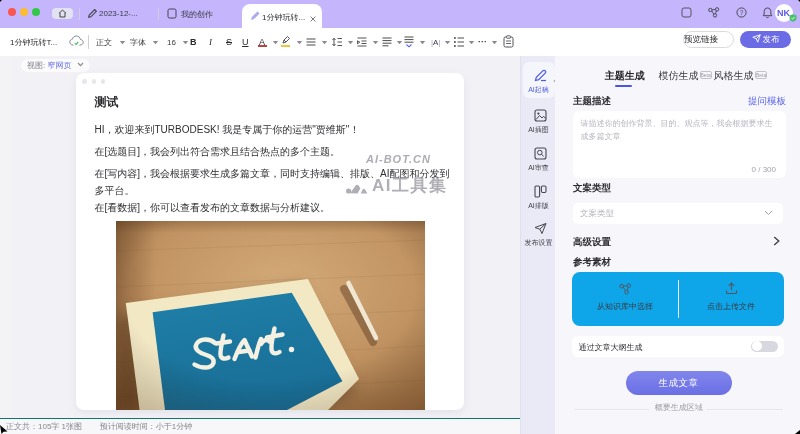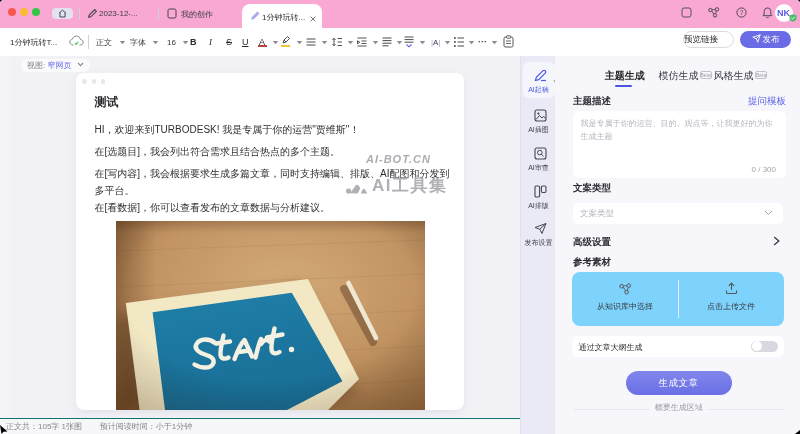--- a/index.html
+++ b/index.html
@@ -1,20 +1,20 @@
 <!DOCTYPE html>
 <html><head>
 <meta charset="utf-8">
 <style>
 * { margin:0; padding:0; box-sizing:border-box; }
 html,body { width:800px; height:434px; background:#000; font-family:"Liberation Sans",sans-serif; overflow:hidden; }
 #win { position:absolute; left:0; top:0; width:800px; height:434px; border-radius:4px 4px 0 0; overflow:hidden; background:#F3F3F6; }
 .abs { position:absolute; }
 
-#topbar { position:absolute; left:0; top:0; width:800px; height:28px; background:#f9a8d4; }
+#topbar { position:absolute; left:0; top:0; width:800px; height:28px; background:#c4b5fd; }
 .dot { position:absolute; top:7.5px; width:8px; height:8px; border-radius:50%; }
 #tab-active { position:absolute; left:242px; top:4px; width:80px; height:24px; background:#fff; border-radius:8px 8px 0 0; }
 .tbtxt { position:absolute; top:9px; font-size:8px; color:#3C3C42; }
 .tdiv { position:absolute; top:8px; width:1px; height:12px; background:#CFCFDA; }
 
 #toolbar { position:absolute; left:0; top:28px; width:800px; height:28px; background:#fff; }
 .ti { position:absolute; top:0; height:28px; display:flex; align-items:center; color:#3A3A40; }
 .caret { width:7px; height:5px; margin-left:2px; }
 
 #editor { position:absolute; left:12px; top:56px; width:520px; height:378px; background:#F2F2F6; }
@@ -297,35 +297,35 @@
   <div id="panel">
     <div class="abs" style="left:49.7px;top:13px;font-size:10px;font-weight:bold;color:#26262A;">主题生成</div>
     <div class="abs" style="left:60px;top:28.6px;width:17px;height:2.5px;border-radius:1.5px;background:#4A56E2;"></div>
     <div class="abs" style="left:103.6px;top:13px;font-size:10px;color:#3A3A40;">模仿生成</div>
     <div class="abs" style="left:144.5px;top:15.3px;width:12.3px;height:7.7px;border:0.5px solid #C2C2CC;border-radius:2px;font-size:5px;color:#9A9AA2;text-align:center;line-height:7px;">Beta</div>
     <div class="abs" style="left:158.4px;top:13px;font-size:10px;color:#3A3A40;">风格生成</div>
     <div class="abs" style="left:200px;top:15.3px;width:12.3px;height:7.7px;border:0.5px solid #C2C2CC;border-radius:2px;font-size:5px;color:#9A9AA2;text-align:center;line-height:7px;">Beta</div>
     <div class="plabel" style="left:18px;top:38.5px;">主题描述</div>
     <div class="abs" style="left:193px;top:38.5px;font-size:9.5px;color:#5A62E8;">提问模板</div>
     <div class="abs" style="left:18px;top:55px;width:213px;height:67px;background:#fff;border-radius:6px;">
-      <div class="abs" style="left:7.5px;top:5.5px;width:194px;font-size:8px;line-height:13px;color:#B6B6C0;">我是专属于你的运营、目的、观点等，让我更好的为你生成主题</div>
+      <div class="abs" style="left:7.5px;top:5.5px;width:194px;font-size:8px;line-height:13px;color:#B6B6C0;">请描述你的创作背景、目的、观点等，我会根据要求生成多篇文章</div>
       <div class="abs" style="right:10px;bottom:4px;font-size:8px;color:#A2A2AC;">0 / 300</div>
     </div>
     <div class="plabel" style="left:18px;top:126px;">文案类型</div>
     <div class="abs" style="left:18px;top:147px;width:210px;height:21px;background:#fff;border-radius:5px;font-size:8.5px;color:#B6B6C0;line-height:21px;padding-left:7px;">文案类型
       <svg class="abs" style="right:10px;top:7px;" width="9" height="6" viewBox="0 0 9 6">
           <path d="M1 1 L4.5 4.5 L8 1" stroke="#A0A0AA" stroke-width="1" fill="none"></path>
         </svg>
     </div>
     <div class="plabel" style="left:18px;top:179.5px;">高级设置</div>
     <svg class="abs" style="left:218px;top:180px;" width="7" height="10" viewBox="0 0 7 10">
         <path d="M1.2 1 L5.8 5 L1.2 9" stroke="#3A3A40" stroke-width="1.3" fill="none"></path>
       </svg>
     <div class="plabel" style="left:18px;top:200px;">参考素材</div>
-    <div class="abs" style="left:17px;top:216px;width:212px;height:54px;background:#7dd3fc;border-radius:8px;">
+    <div class="abs" style="left:17px;top:216px;width:212px;height:54px;background:#0ea5e9;border-radius:8px;">
       <div class="abs" style="left:106px;top:8px;width:1px;height:38px;background:#EDEDF2;"></div>
       <svg class="abs" style="left:47px;top:11px;" width="13" height="12" viewBox="0 0 13 12">
           <circle cx="2.6" cy="3.2" r="1.8" fill="none" stroke="#55555C" stroke-width="1"></circle>
           <circle cx="9.8" cy="2.6" r="1.8" fill="none" stroke="#55555C" stroke-width="1"></circle>
           <circle cx="7.6" cy="9.2" r="1.8" fill="none" stroke="#55555C" stroke-width="1"></circle>
           <path d="M4.2 4.2 L6.5 7.7 M4.4 3 L8 2.7 M9.2 4.4 L8.2 7.4" stroke="#55555C" stroke-width="0.9"></path>
         </svg>
       <div class="abs" style="left:0;top:28.5px;width:106px;text-align:center;font-size:8px;color:#3A3A40;">从知识库中选择</div>
       <svg class="abs" style="left:153px;top:10px;" width="13" height="13" viewBox="0 0 13 13">
           <path d="M1.5 8.5 V10.5 C1.5 11.1 1.9 11.5 2.5 11.5 H10.5 C11.1 11.5 11.5 11.1 11.5 10.5 V8.5" fill="none" stroke="#55555C" stroke-width="1.1"></path>

